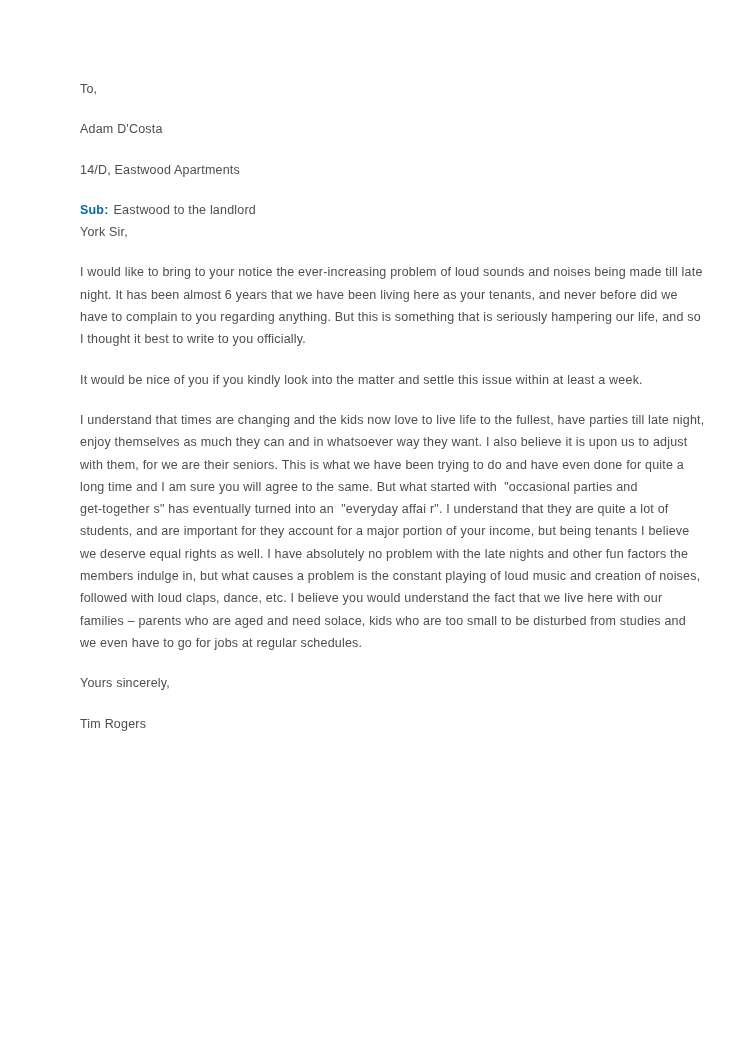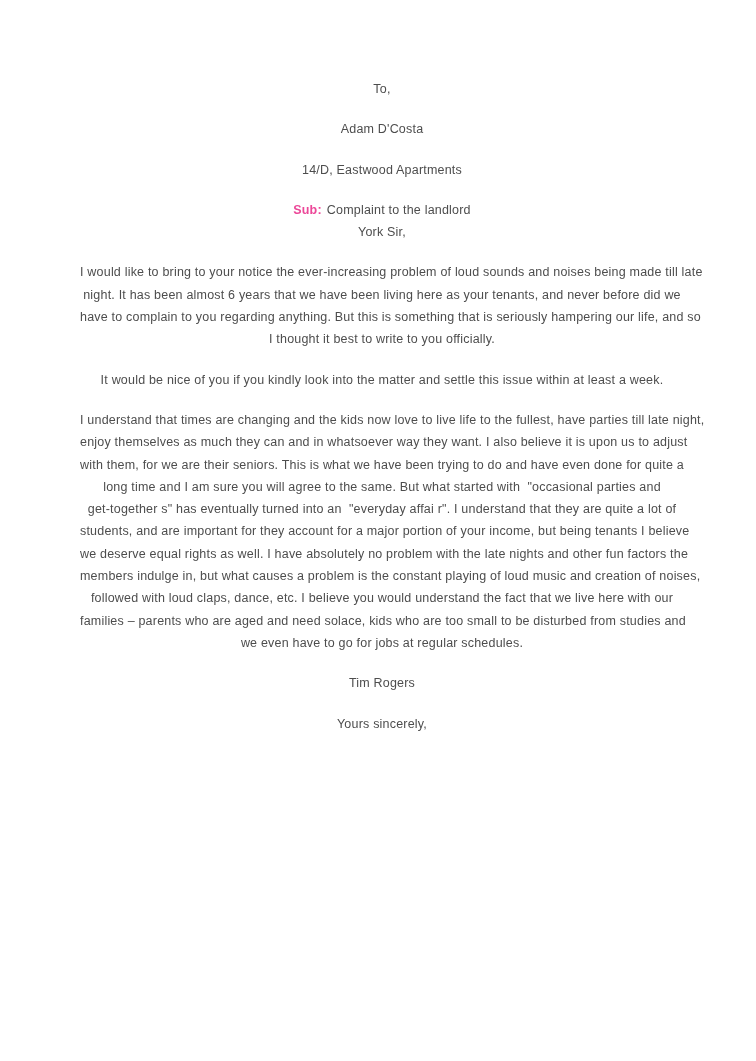--- a/index.html
+++ b/index.html
@@ -11,57 +11,56 @@
     position: relative;
     width: 756px;
     height: 816px;
     box-sizing: border-box;
     background: #ffffff;
     padding: 78px 72px 0 80px;
     font-family: "Liberation Sans", "DejaVu Sans", sans-serif;
     font-size: 12.5px;
     color: #4d4d4d;
     overflow: hidden;
-    text-align: center;
   }
   .line, .para {
     margin: 0 0 18px 0;
     line-height: 22.3px;
     white-space: pre;
     letter-spacing: 0.2px;
   }
   .para {
     margin-bottom: 18px;
   }
   .subject-line {
     margin-bottom: 0;
   }
   .subject-label {
     font-weight: bold;
-    color: #ec4899;
+    color: #0369a1;
   }
   .subject-text {
     margin-left: 5px;
   }
 </style>
 </head>
 <body>
 
 <div class="page">
 
   <p class="line">To,</p>
 
   <p class="line">Adam D'Costa</p>
 
   <p class="line">14/D, Eastwood Apartments</p>
 
 
 
 
-  <p class="line subject-line"><span class="subject-label">Sub:</span><span class="subject-text">Complaint to the landlord</span></p>
+  <p class="line subject-line"><span class="subject-label">Sub:</span><span class="subject-text">Eastwood to the landlord</span></p>
 
   <p class="line">York Sir,</p>
 
   <p class="para">I would like to bring to your notice the ever-increasing problem of loud sounds and noises being made till late
 night. It has been almost 6 years that we have been living here as your tenants, and never before did we
 have to complain to you regarding anything. But this is something that is seriously hampering our life, and so
 I thought it best to write to you officially.</p>
 
   <p class="para">It would be nice of you if you kindly look into the matter and settle this issue within at least a week.</p>
 
@@ -70,17 +69,17 @@
 with them, for we are their seniors. This is what we have been trying to do and have even done for quite a
 long time and I am sure you will agree to the same. But what started with  "occasional parties and
 get-together s" has eventually turned into an  "everyday affai r". I understand that they are quite a lot of
 students, and are important for they account for a major portion of your income, but being tenants I believe
 we deserve equal rights as well. I have absolutely no problem with the late nights and other fun factors the
 members indulge in, but what causes a problem is the constant playing of loud music and creation of noises,
 followed with loud claps, dance, etc. I believe you would understand the fact that we live here with our
 families – parents who are aged and need solace, kids who are too small to be disturbed from studies and
 we even have to go for jobs at regular schedules.</p>
 
+  <p class="line">Yours sincerely,</p>
+
   <p class="line">Tim Rogers</p>
-
-  <p class="line">Yours sincerely,</p>
 
 </div>
 
 </body></html>

